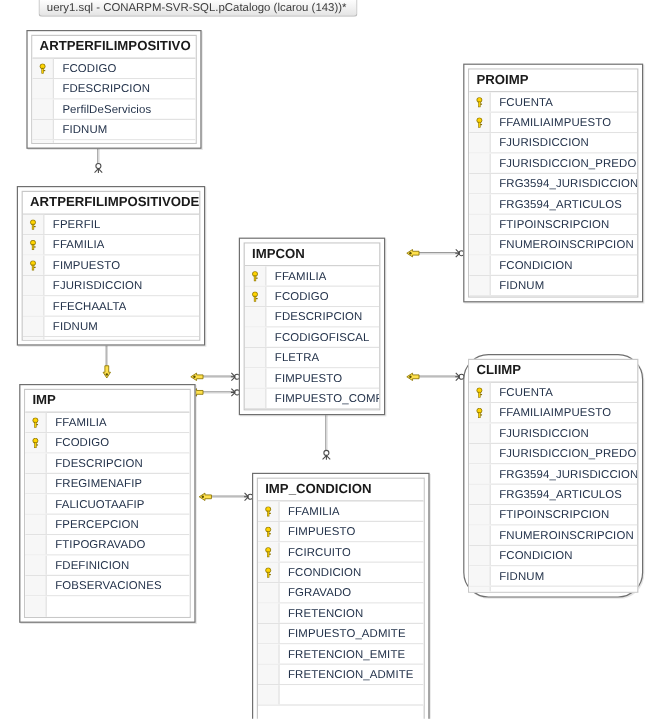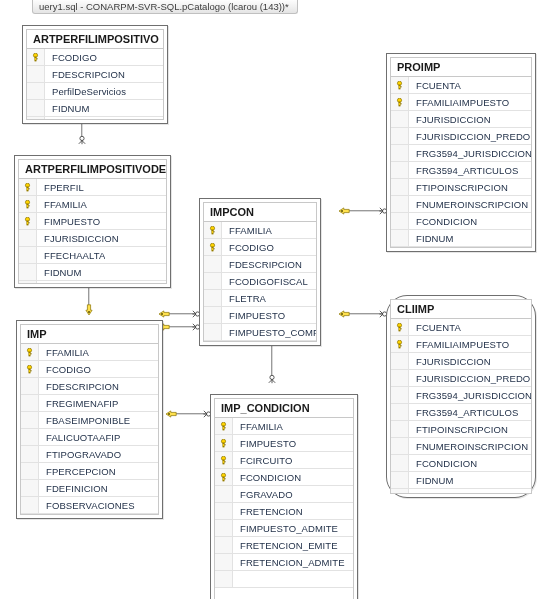--- a/index.html
+++ b/index.html
@@ -402,33 +402,29 @@
       <div class="col-row">
         <div class="col-gutter"></div>
         <div class="col-name">FDESCRIPCION</div>
       </div>
       <div class="col-row">
         <div class="col-gutter"></div>
         <div class="col-name">FREGIMENAFIP</div>
       </div>
       <div class="col-row">
         <div class="col-gutter"></div>
-        <div class="col-name">FBASEIMPONIBLE</div>
-      </div>
-      <div class="col-row">
-        <div class="col-gutter"></div>
         <div class="col-name">FALICUOTAAFIP</div>
       </div>
       <div class="col-row">
         <div class="col-gutter"></div>
+        <div class="col-name">FPERCEPCION</div>
+      </div>
+      <div class="col-row">
+        <div class="col-gutter"></div>
         <div class="col-name">FTIPOGRAVADO</div>
-      </div>
-      <div class="col-row">
-        <div class="col-gutter"></div>
-        <div class="col-name">FPERCEPCION</div>
       </div>
       <div class="col-row">
         <div class="col-gutter"></div>
         <div class="col-name">FDEFINICION</div>
       </div>
       <div class="col-row">
         <div class="col-gutter"></div>
         <div class="col-name">FOBSERVACIONES</div>
       </div>
       <div class="col-row filler" style="height:18px;">

